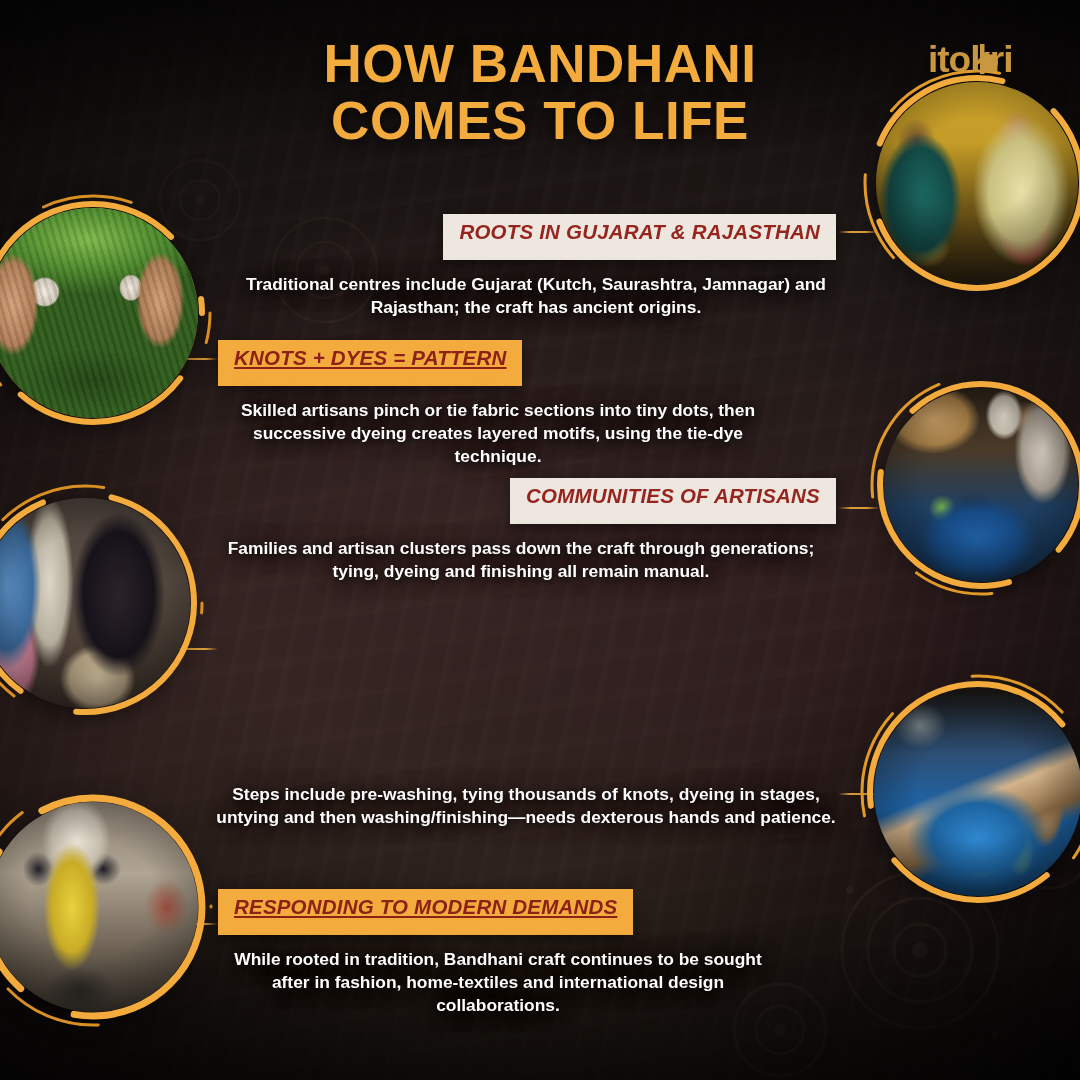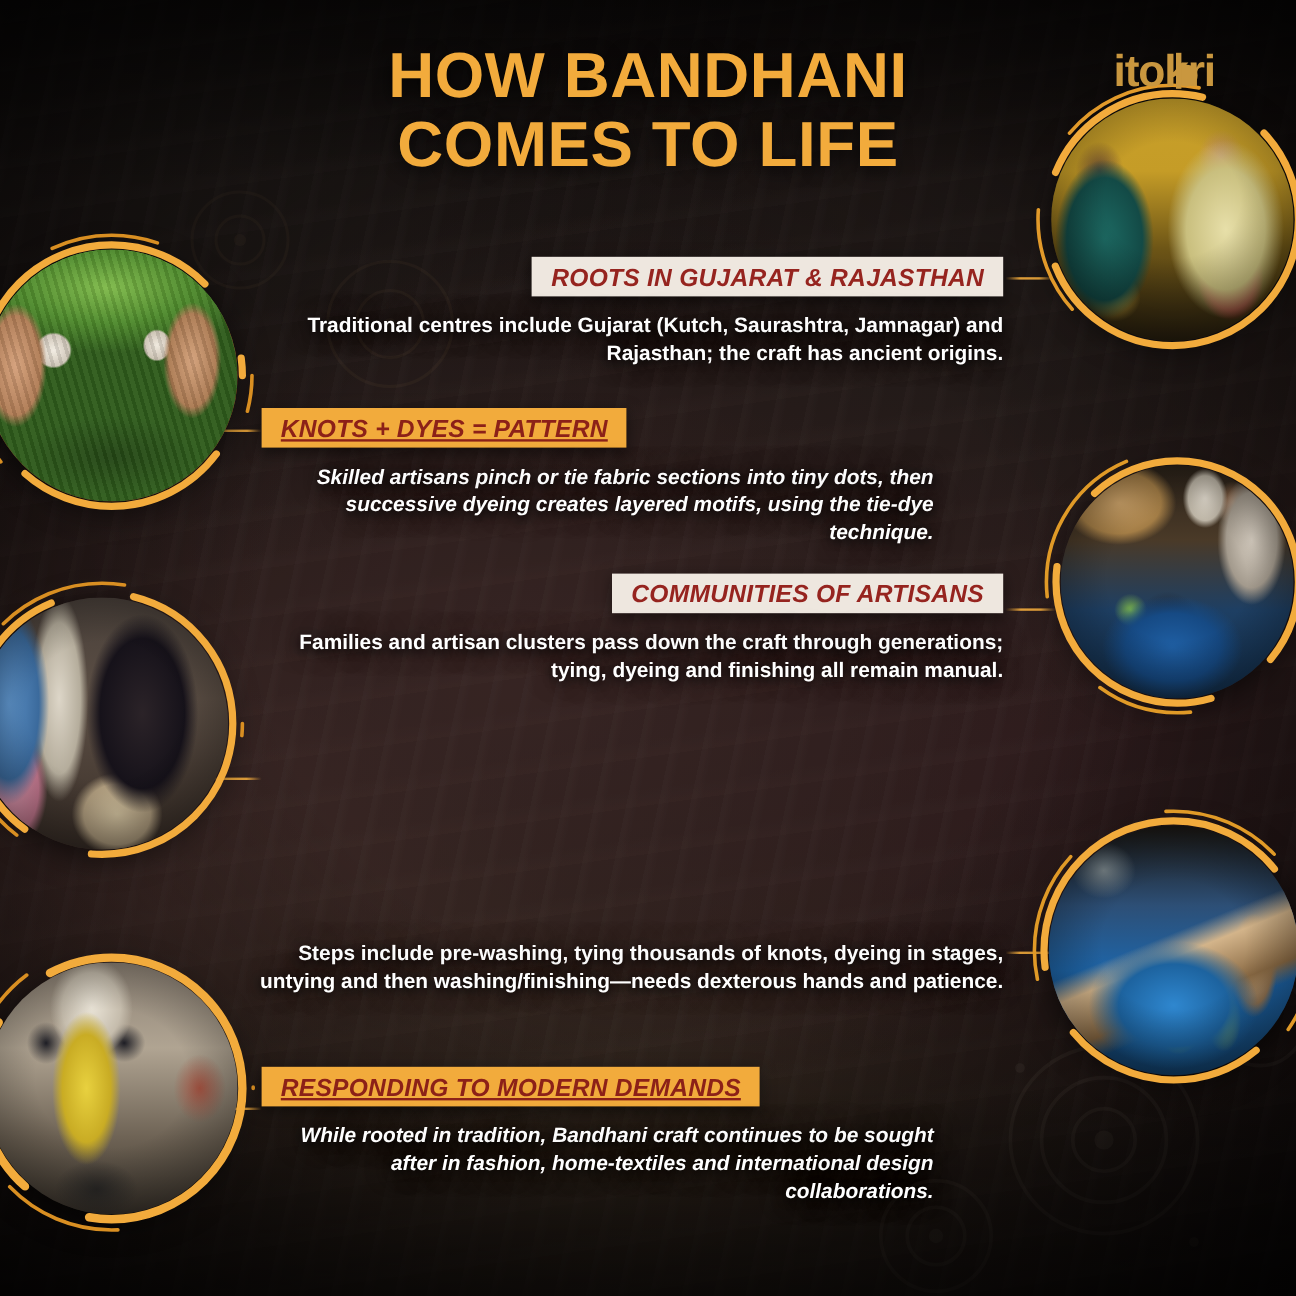--- a/index.html
+++ b/index.html
@@ -122,21 +122,21 @@
     background: linear-gradient(to right, rgba(242,171,60,0), #f2ab3c 30%, #f2ab3c 70%, rgba(242,171,60,0));
     z-index: 3;
     opacity: .9;
   }
 
   
   .block { position: absolute; z-index: 5; }
 
   .heading {
     display: inline-block;
-    padding: 7px 16px 3px 16px;
+    padding: 7px 16px 16px 16px;
     font-size: 20.5px;
     font-weight: 800;
     font-style: italic;
     letter-spacing: .2px;
     line-height: 1.1;
     color: #96241f;
     white-space: nowrap;
     box-shadow: 0 3px 12px rgba(0,0,0,.5);
     text-align: center;
   }
@@ -144,22 +144,22 @@
   .heading.amber  { background: #f2ab3c; color: #8c2118; text-decoration: underline; }
 
   .body {
     margin-top: 13px;
     font-size: 17.4px;
     line-height: 1.34;
     font-weight: 700;
     color: #ffffff;
     text-shadow: 0 2px 8px rgba(0,0,0,.85), 0 0 22px rgba(0,0,0,.55);
   }
-  .align-right { text-align: right; }
-  .align-left  { text-align: right; font-style: italic; }
+  .align-right { text-align: center; }
+  .align-left  { text-align: center; }
 
   
   .ph-tie-red {
     background:
       radial-gradient(ellipse 62% 26% at 48% 15%, #7fba4a 0%, #4e8a2c 55%, #2f5c1c 100%),
       linear-gradient(to bottom, #66a83c 0%, #4f8a2d 22%, #b3301f 34%, #c0361f 55%, #8d2313 100%);
   }
   .ph-tie-red::before {
     content:""; position:absolute; inset:0;
     background:

